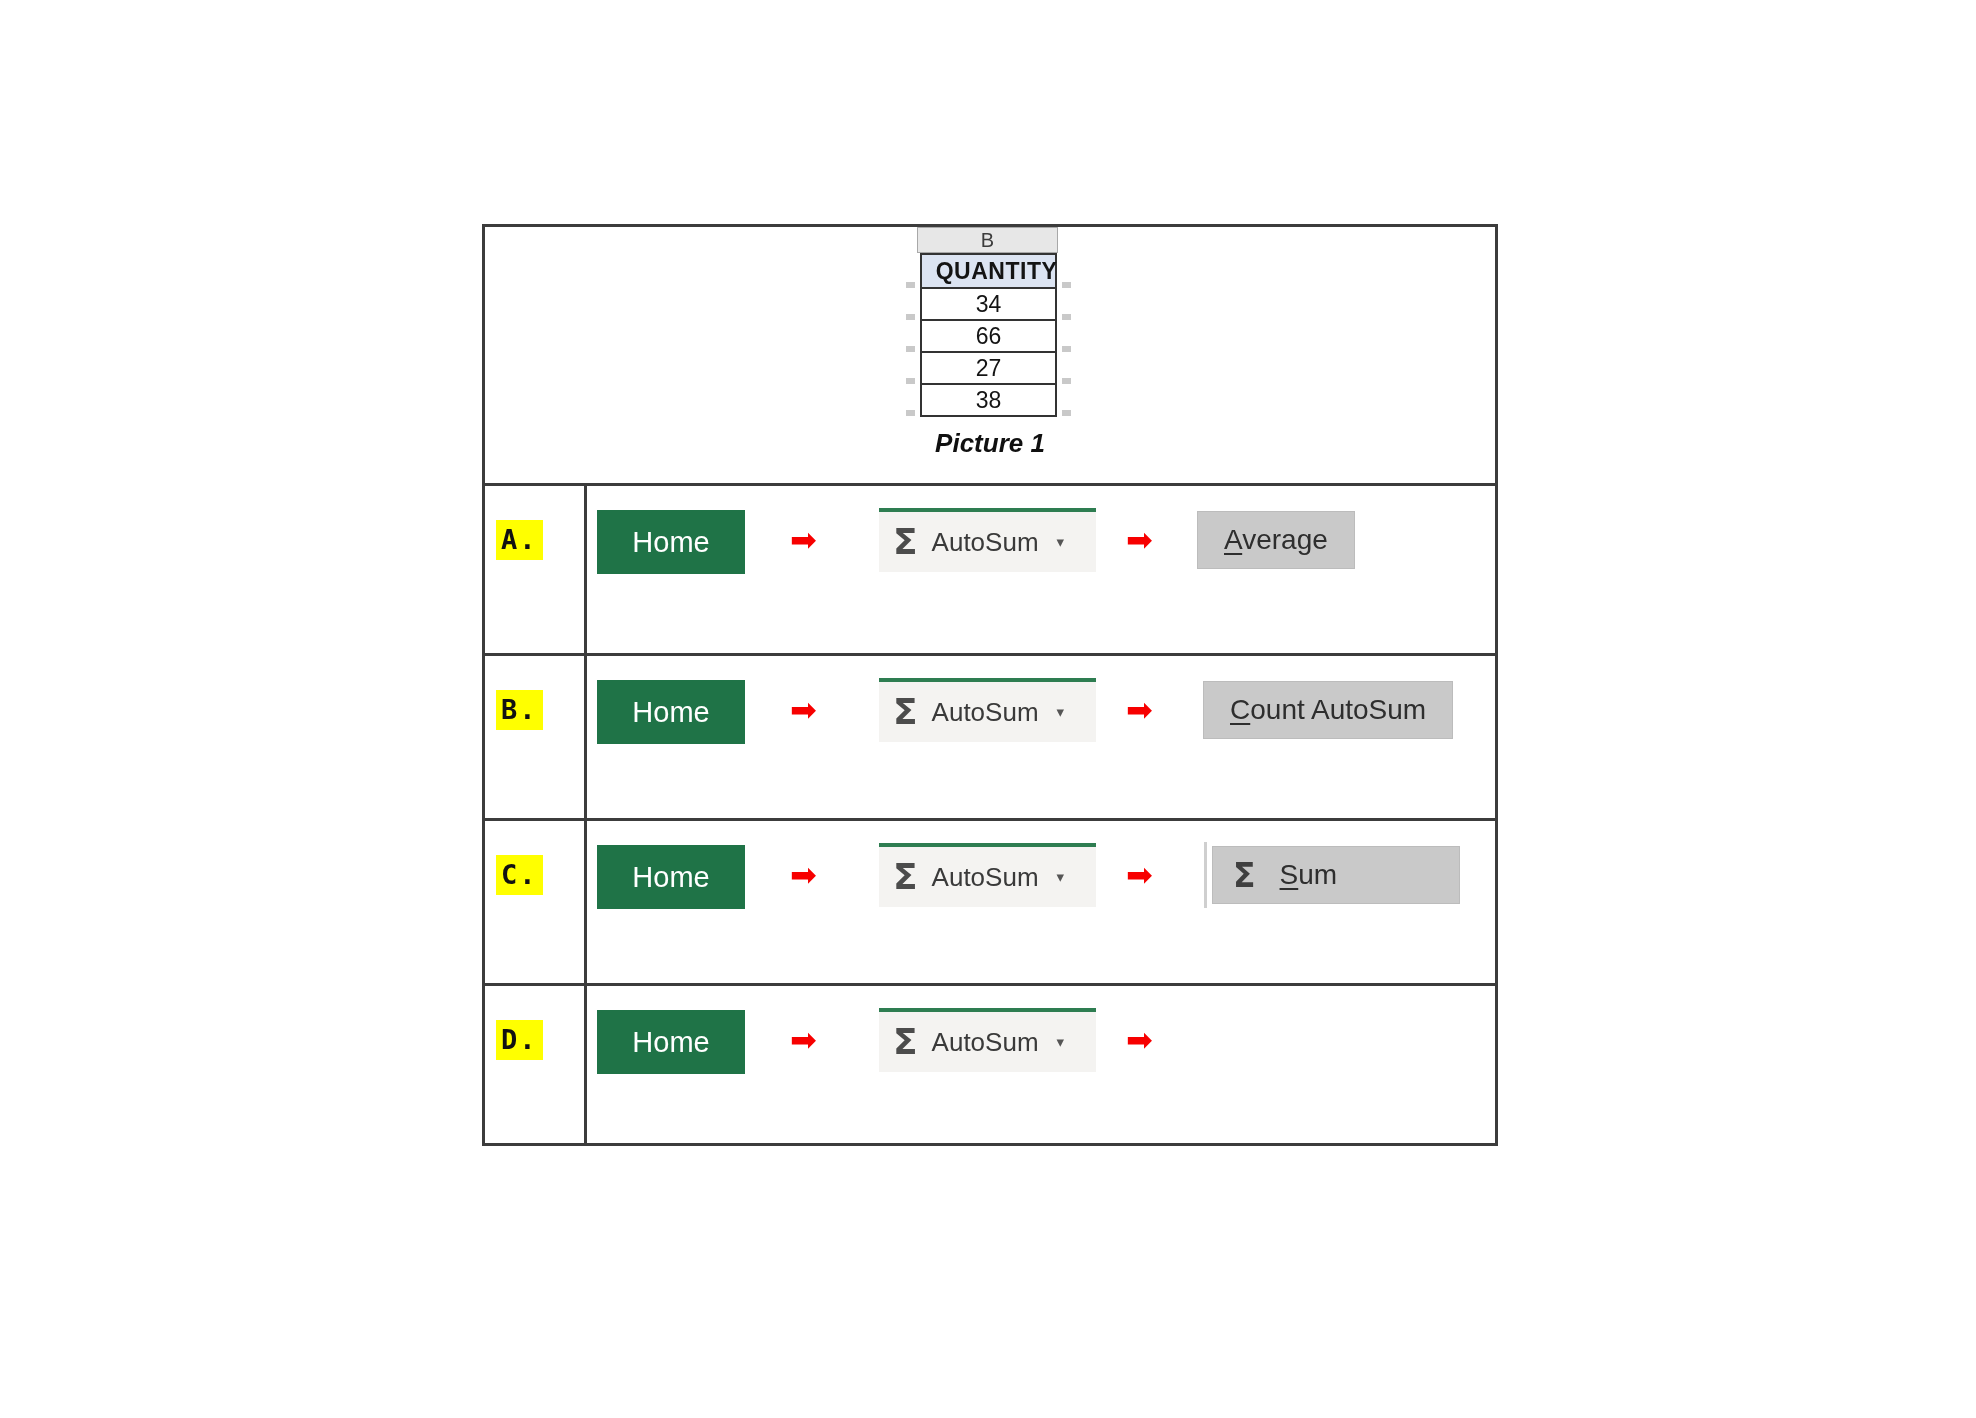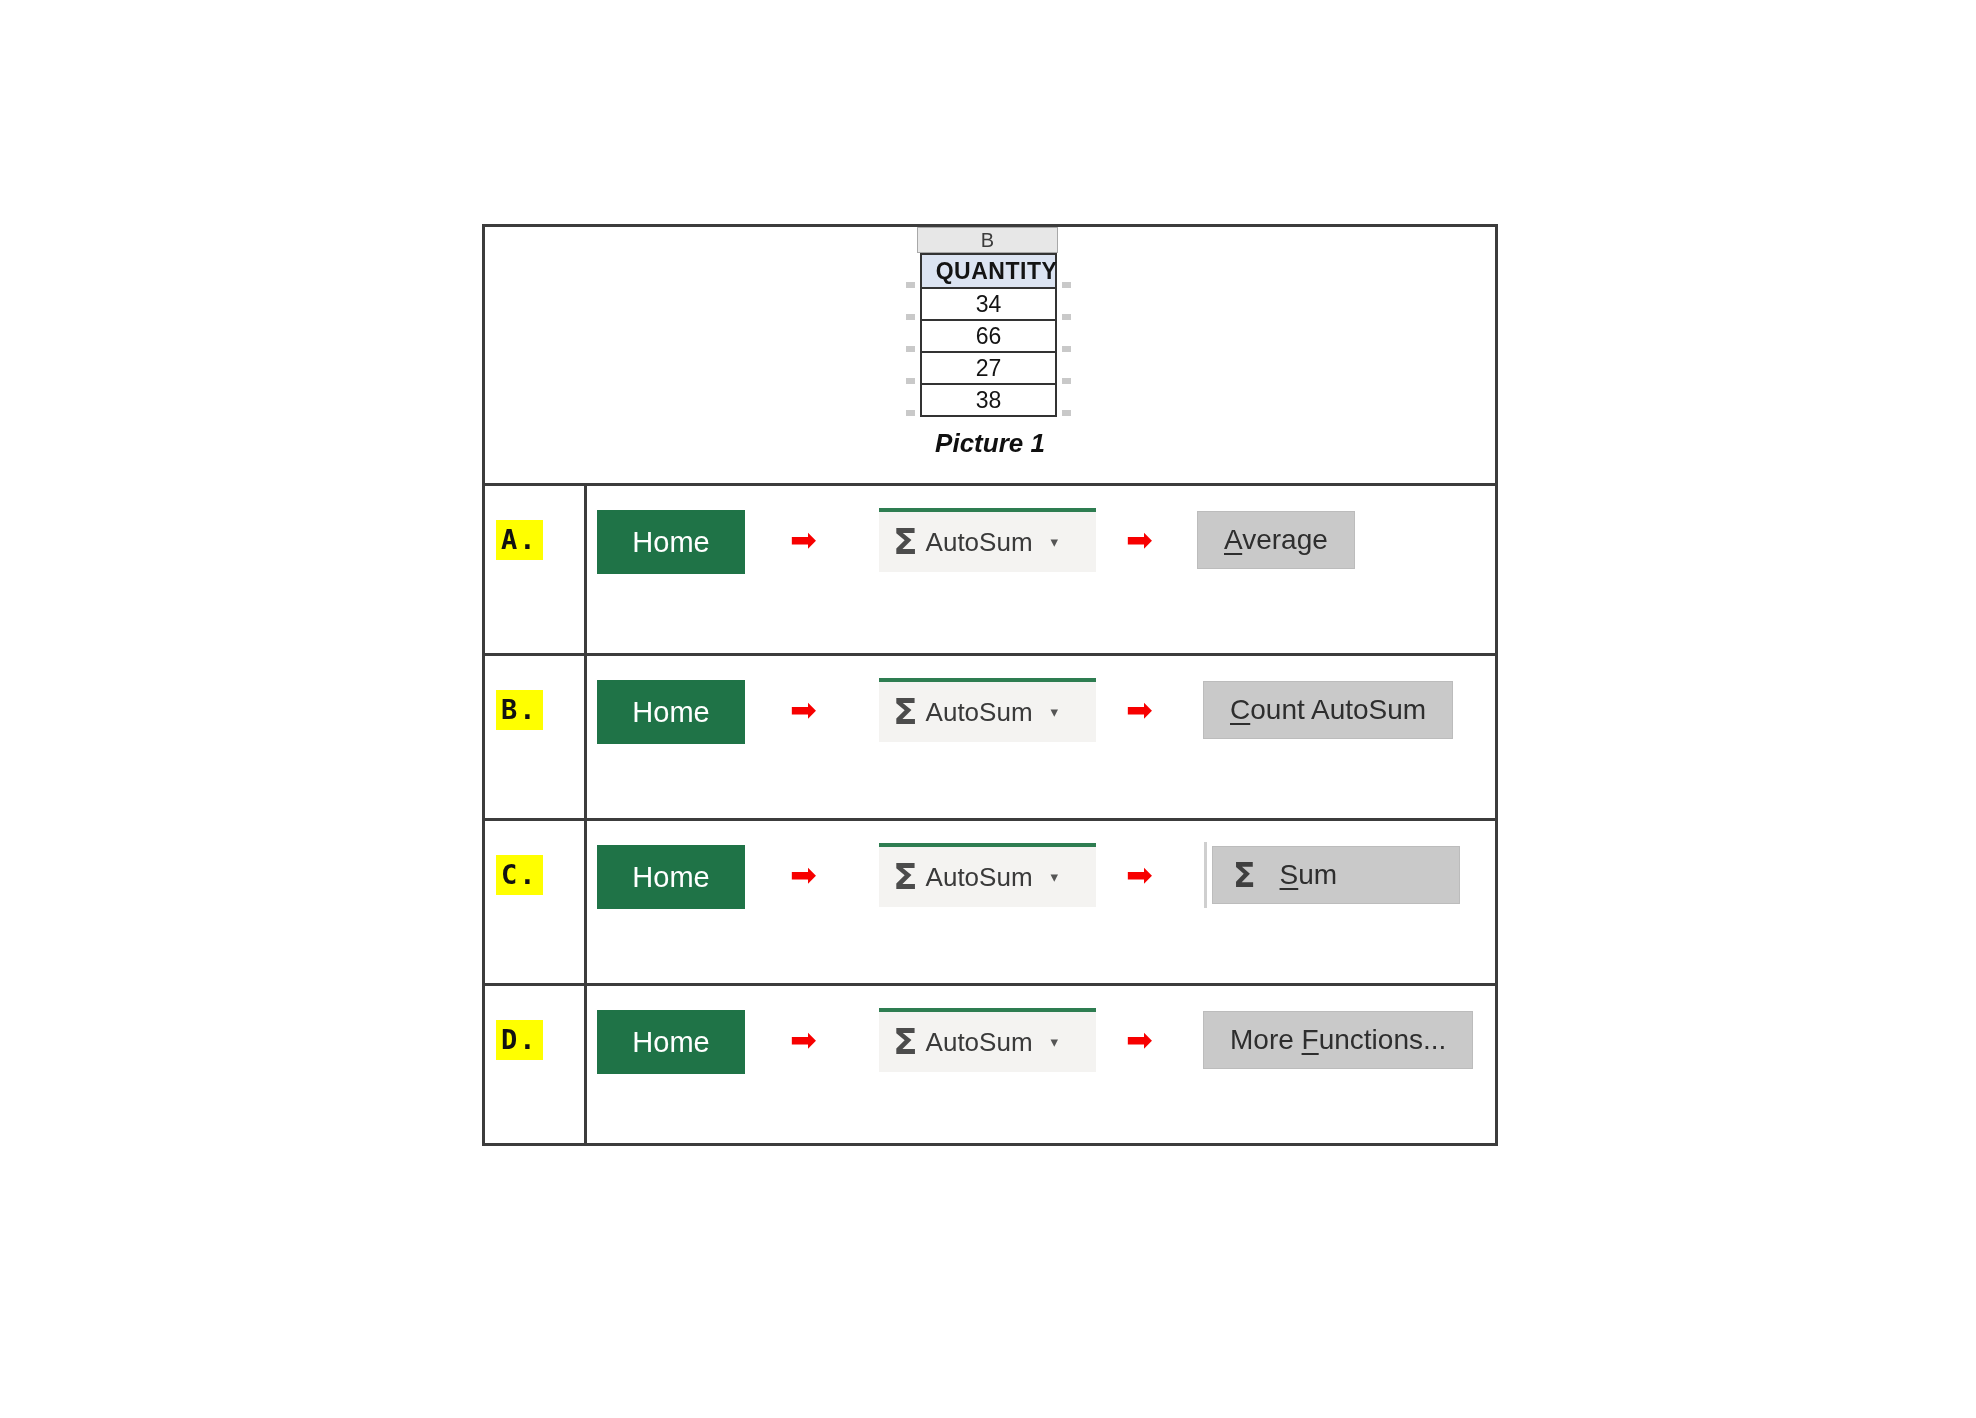--- a/index.html
+++ b/index.html
@@ -37,21 +37,21 @@
     display:flex;align-items:center;justify-content:center;font-size:29px;}
   .arrow{font-size:32px;line-height:36px;color:#f70000;
     font-family:"DejaVu Sans",sans-serif;}
   .arrow.a1{left:790px;}
   .arrow.a2{left:1126px;}
   .btn-autosum{left:879px;width:217px;height:64px;box-sizing:border-box;
     background:#f4f3f1;border-top:4px solid #2e7d51;display:flex;align-items:center;
     padding:0 14px;}
   .btn-autosum .sigma{font-size:36px;font-weight:bold;color:#4c4c4c;line-height:1;
     font-family:"DejaVu Sans",sans-serif;}
-  .btn-autosum .as-label{font-size:26px;color:#3a3a3a;margin-left:8px;}
+  .btn-autosum .as-label{font-size:26px;color:#3a3a3a;margin-left:14px;}
   .btn-autosum .caret{font-size:15px;color:#555555;margin-left:18px;
     font-family:"DejaVu Sans",sans-serif;}
   .btn-result{height:58px;background:#c9c9c9;border:1px solid #bcbcbc;box-sizing:border-box;
     display:flex;align-items:center;justify-content:center;font-size:28px;color:#2e2e2e;
     padding:0 26px;}
   .btn-result .result-sigma{font-size:33px;font-weight:bold;color:#3f3f3f;
     margin-right:24px;line-height:1;font-family:"DejaVu Sans",sans-serif;}
   .btn-result .result-sigma:empty{display:none;margin:0;}
   .accel{text-decoration:underline;text-underline-offset:4px;text-decoration-thickness:2px;}
   .menu-sep{left:1204px;width:3px;height:66px;background:#cfcfcf;}
@@ -144,18 +144,14 @@
   <div class="abs btn-home" style="top:1010px;">
     <span>Home</span>
   </div>
   <div class="abs arrow a1" style="top:1022px;">➡</div>
   <div class="abs btn-autosum" style="top:1008px;">
     <span class="sigma">Σ</span>
     <span class="as-label">AutoSum</span>
     <span class="caret">▾</span>
   </div>
   <div class="abs arrow a2" style="top:1022px;">➡</div>
-  <div class="abs btn-result" style="left:1203px;top:1011px;min-width:266px;">
-
-    <span><span>More </span><span class="accel">F</span><span>unctions...</span></span>
-  </div>
 
 </div>
 
 </body></html>

